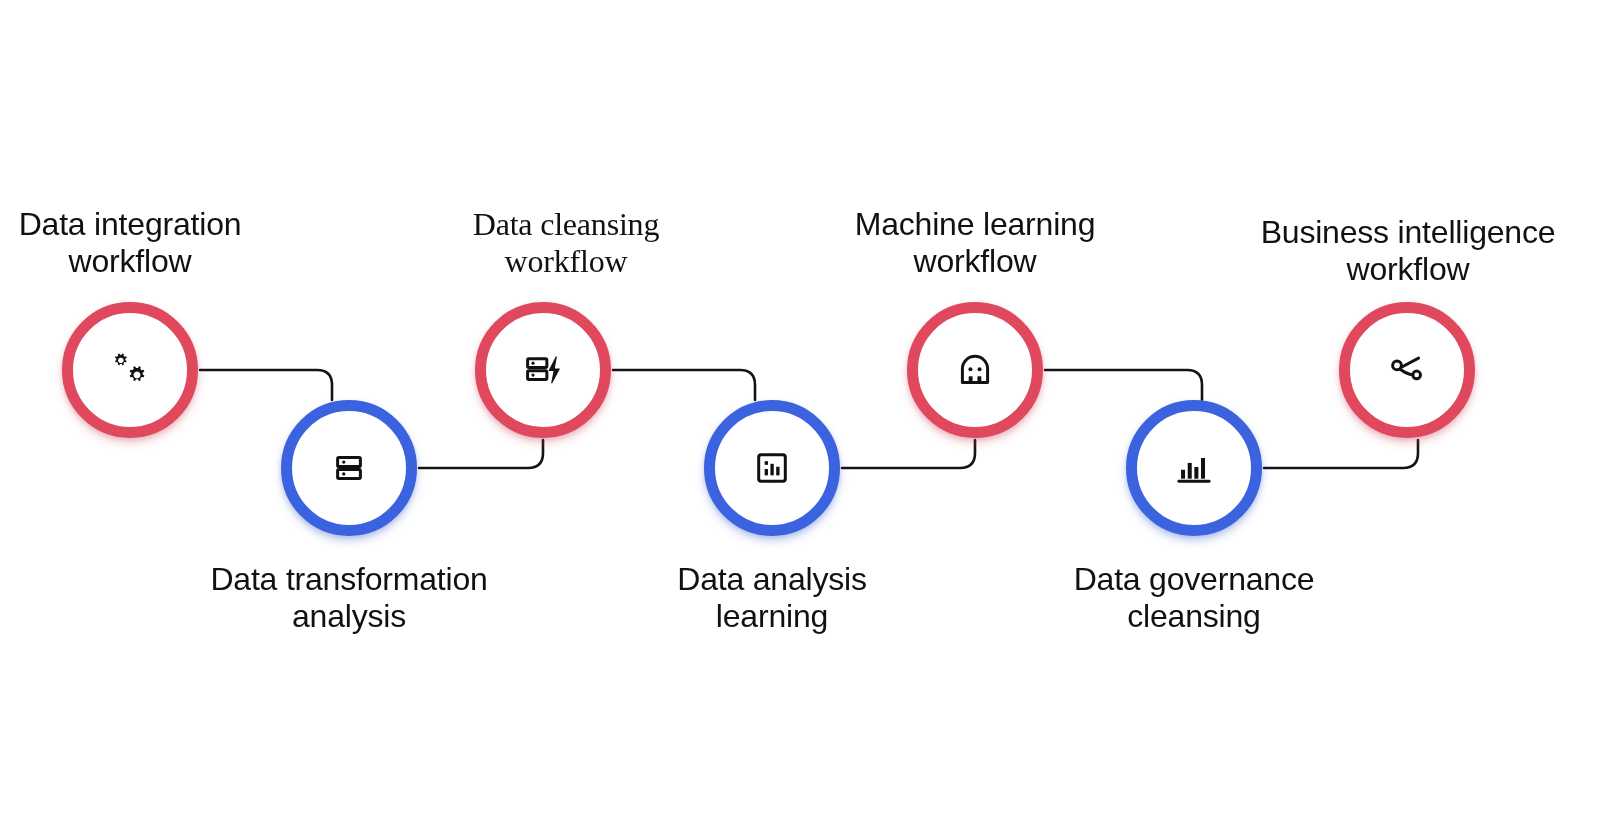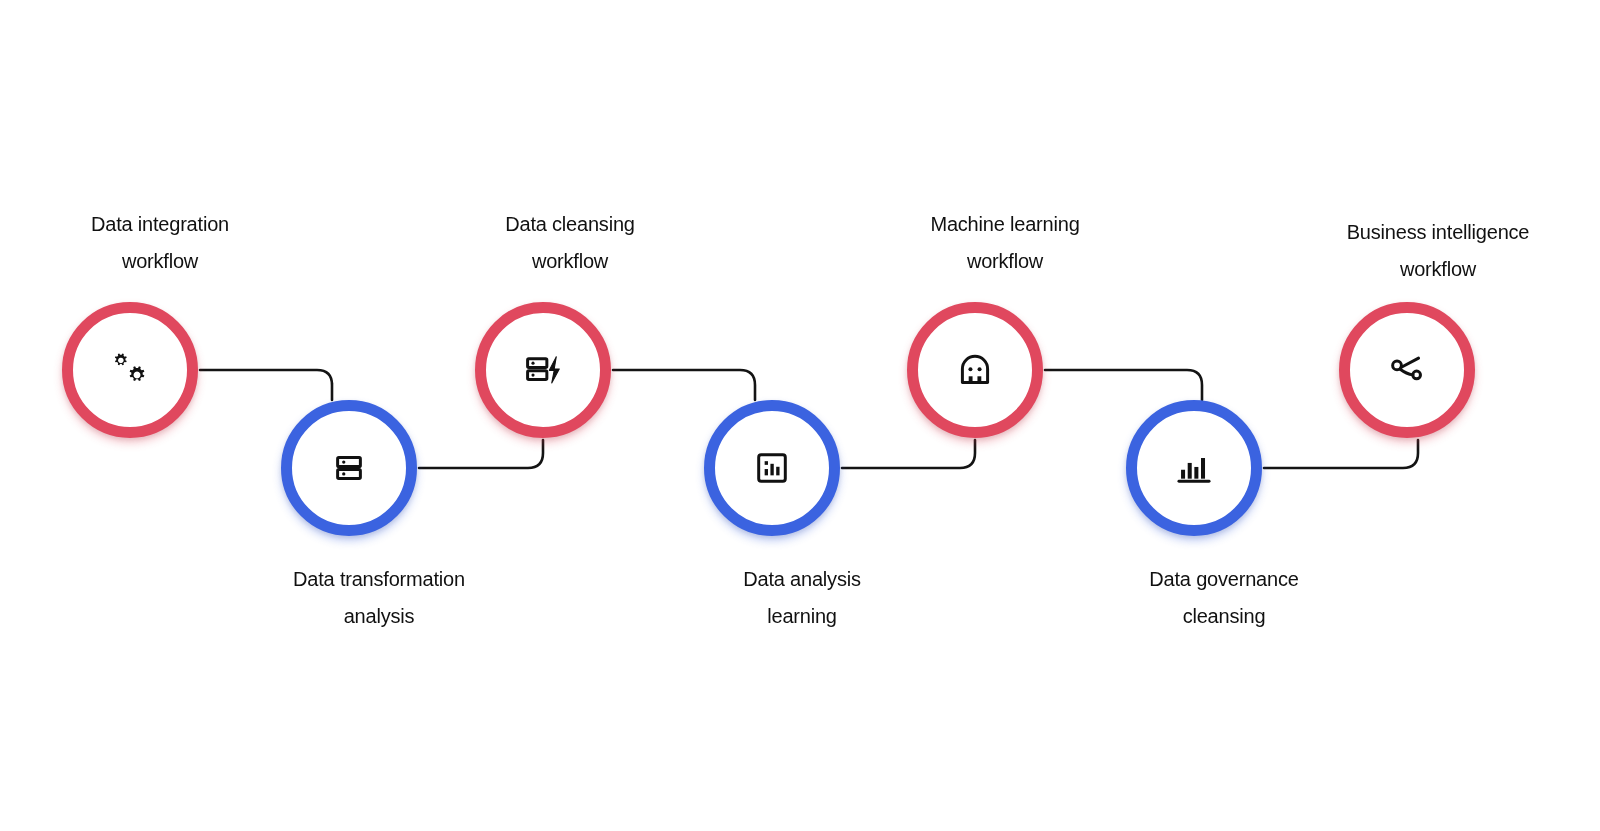--- a/index.html
+++ b/index.html
@@ -49,27 +49,26 @@
   .node-icon {
     width: 42px;
     height: 42px;
     display: block;
     color: #111111;
   }
   .label {
     position: absolute;
     text-align: center;
     color: #111111;
-    font-size: 20px;
+    font-size: 32px;
     line-height: 37px;
     letter-spacing: -0.2px;
     font-weight: 400;
     z-index: 2;
     white-space: pre-line;
-    padding-left: 30px;
   }
 </style>
 </head>
 <body>
 
 <div id="canvas">
 
   <svg id="connectors" viewBox="0 0 1600 831" xmlns="http://www.w3.org/2000/svg">
     <g fill="none" stroke="#141414" stroke-width="2.6" stroke-linecap="round" stroke-linejoin="round">
       <path d="M 200 370 L 317 370 Q 332 370 332 385 L 332 383 L 332 400"></path>
@@ -103,21 +102,21 @@
 
   <div class="node red" style="left:475px; top:302px;">
     <svg class="node-icon" viewBox="0 0 24 24" fill="none" stroke="currentColor" stroke-width="1.7">
       <rect x="3.2" y="5.6" width="11" height="5" rx="0.7"></rect>
       <rect x="3.2" y="12.4" width="11" height="5" rx="0.7"></rect>
       <circle cx="6.3" cy="8.1" r="0.9" fill="currentColor" stroke="none"></circle>
       <circle cx="6.3" cy="14.9" r="0.9" fill="currentColor" stroke="none"></circle>
       <path d="M19.6 4.4 L15.6 12.2 L18.4 12.2 L17.0 19.4 L21.3 11.4 L18.4 11.4 Z" fill="currentColor" stroke="currentColor" stroke-width="0.6" stroke-linejoin="round"></path>
     </svg>
   </div>
-  <div class="label" style="left:400px; top:206px; width:280px;">Data cleansing
+  <div class="label" style="left:426px; top:206px; width:280px;font-family:Liberation Serif, serif;">Data cleansing
 workflow</div>
 
   <div class="node blue" style="left:704px; top:400px;">
     <svg class="node-icon" viewBox="0 0 24 24" fill="none" stroke="currentColor" stroke-width="1.7">
       <rect x="4.4" y="4.4" width="15.2" height="15.2" rx="1.4"></rect>
       <rect x="7.8" y="12.6" width="1.9" height="3.6" fill="currentColor" stroke="none"></rect>
       <rect x="11.1" y="9.6" width="1.9" height="6.6" fill="currentColor" stroke="none"></rect>
       <rect x="14.4" y="11.3" width="1.9" height="4.9" fill="currentColor" stroke="none"></rect>
       <rect x="7.8" y="8.1" width="1.9" height="2.1" fill="currentColor" stroke="none"></rect>
     </svg>

